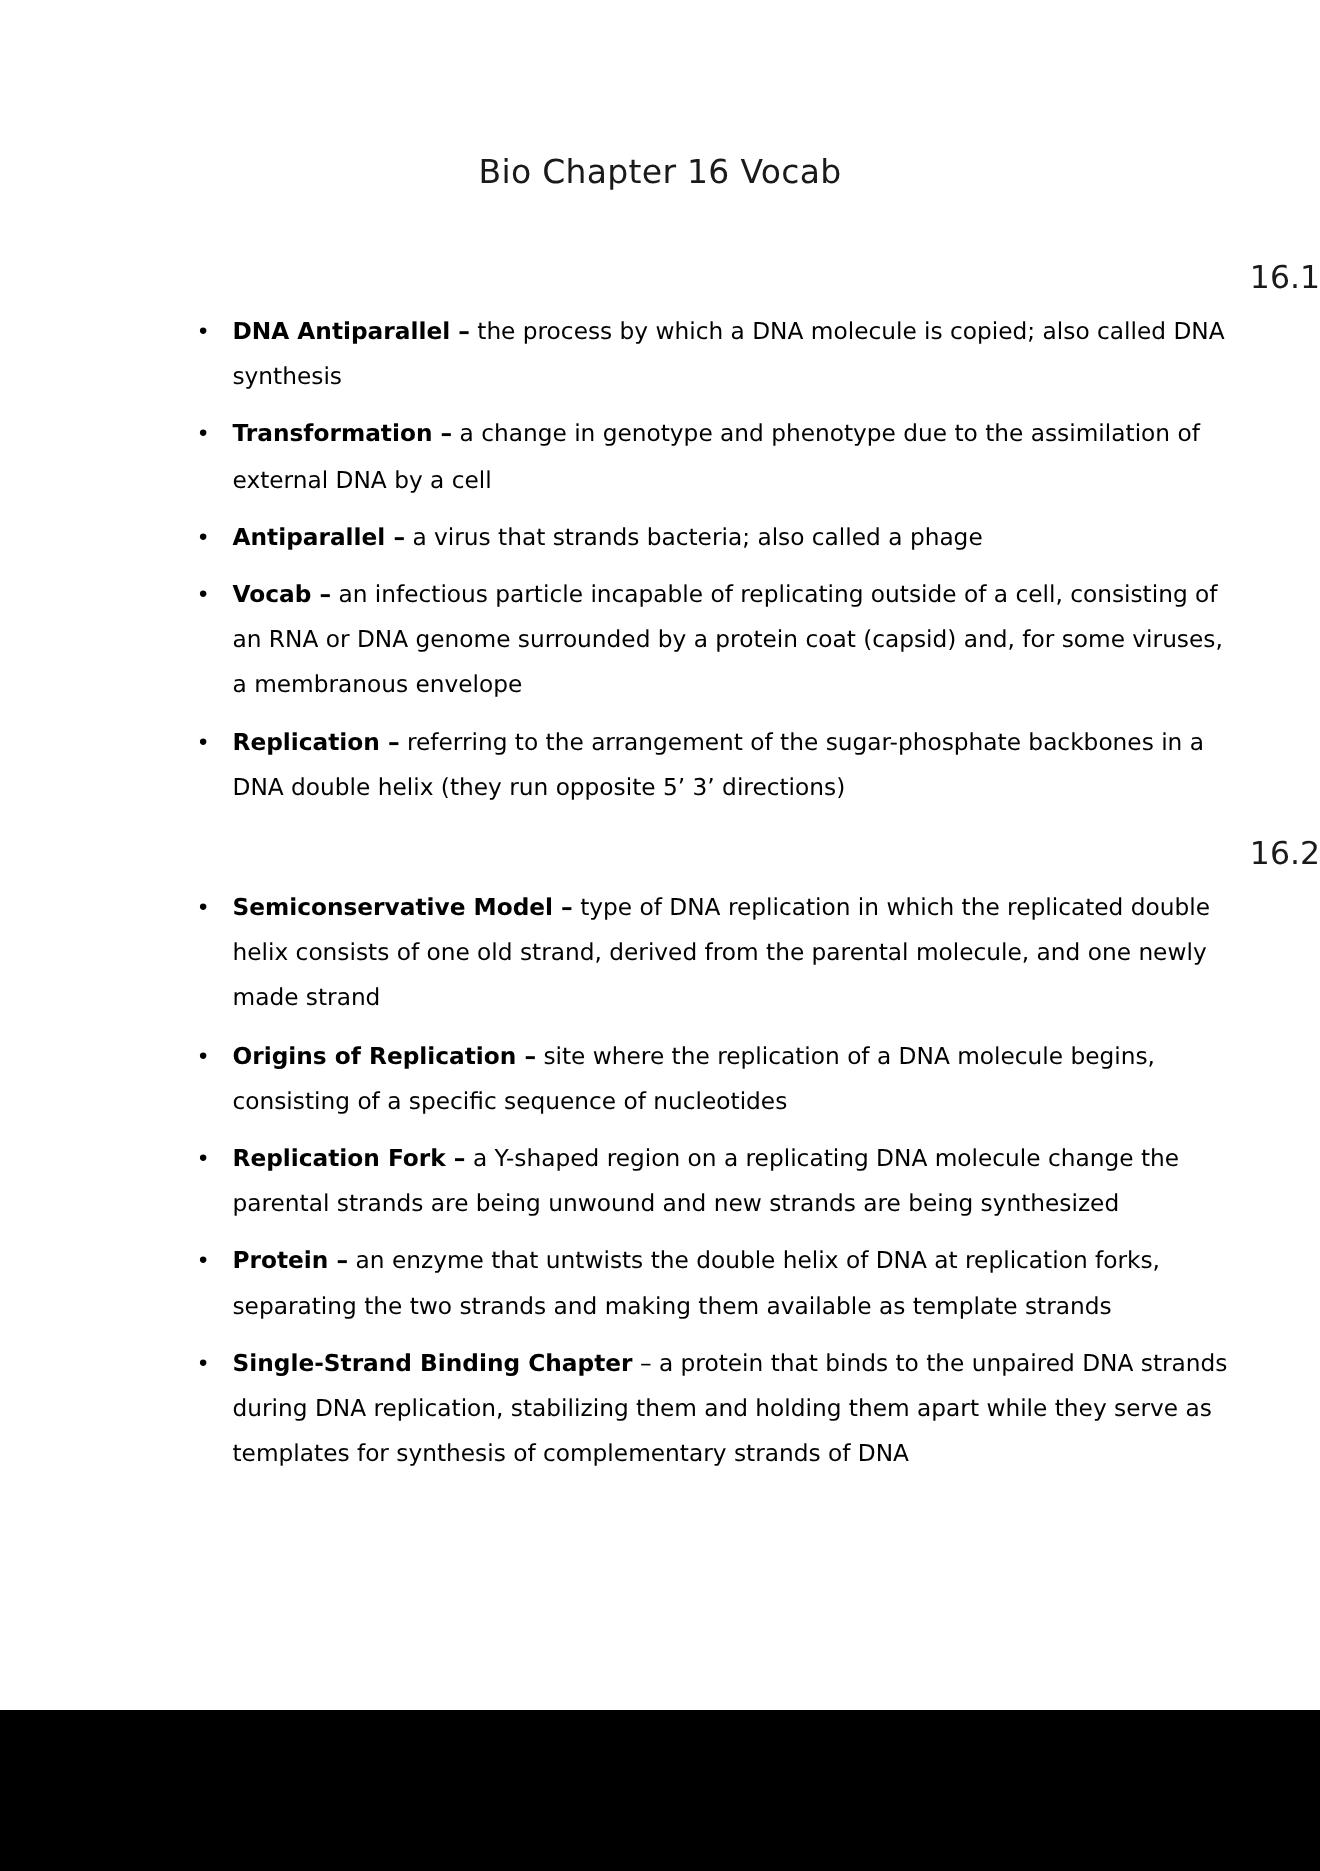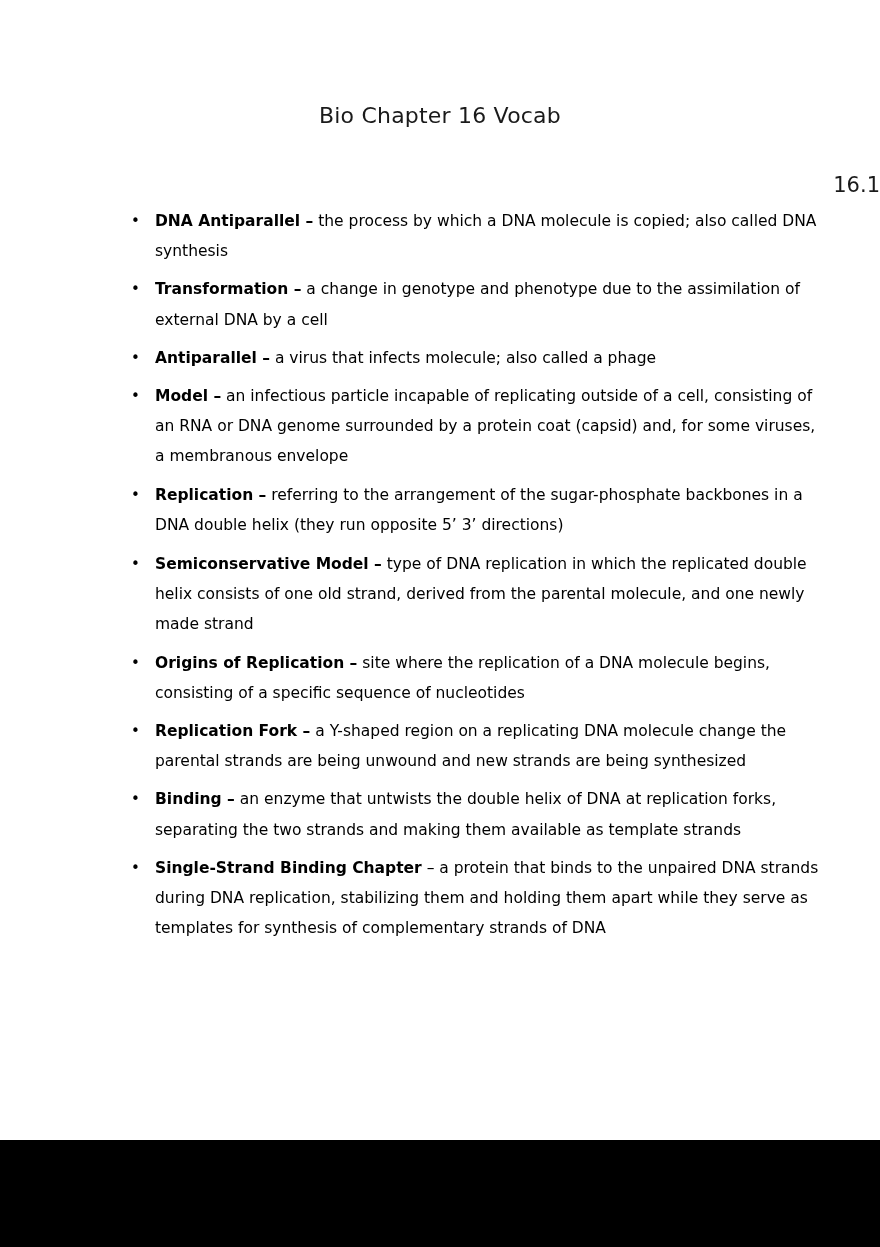--- a/index.html
+++ b/index.html
@@ -92,44 +92,45 @@
   <div class="section">
     <h2 class="section-heading sec1">16.1</h2>
     <ul class="term-list">
       <li>
         <span class="bullet">•</span><span class="term">DNA Antiparallel –</span><span> the process by which a DNA molecule is copied; also called DNA synthesis</span>
       </li>
       <li>
         <span class="bullet">•</span><span class="term">Transformation –</span><span> a change in genotype and phenotype due to the assimilation of external DNA by a cell</span>
       </li>
       <li>
-        <span class="bullet">•</span><span class="term">Antiparallel –</span><span> a virus that infects molecule; also called a phage</span>
+        <span class="bullet">•</span><span class="term">Antiparallel –</span><span> a virus that strands bacteria; also called a phage</span>
       </li>
       <li>
-        <span class="bullet">•</span><span class="term">Model –</span><span> an infectious particle incapable of replicating outside of a cell, consisting of an RNA or DNA genome surrounded by a protein coat (capsid) and, for some viruses, a membranous envelope</span>
+        <span class="bullet">•</span><span class="term">Vocab –</span><span> an infectious particle incapable of replicating outside of a cell, consisting of an RNA or DNA genome surrounded by a protein coat (capsid) and, for some viruses, a membranous envelope</span>
       </li>
       <li>
         <span class="bullet">•</span><span class="term">Replication –</span><span> referring to the arrangement of the sugar-phosphate backbones in a DNA double helix (they run opposite 5’ 3’ directions)</span>
       </li>
     </ul>
   </div>
 
   <div class="section">
+    <h2 class="section-heading sec2">16.2</h2>
     <ul class="term-list">
       <li>
         <span class="bullet">•</span><span class="term">Semiconservative Model –</span><span> type of DNA replication in which the replicated double helix consists of one old strand, derived from the parental molecule, and one newly made strand</span>
       </li>
       <li>
         <span class="bullet">•</span><span class="term">Origins of Replication –</span><span> site where the replication of a DNA molecule begins, consisting of a specific sequence of nucleotides</span>
       </li>
       <li>
         <span class="bullet">•</span><span class="term">Replication Fork –</span><span> a Y-shaped region on a replicating DNA molecule change the parental strands are being unwound and new strands are being synthesized</span>
       </li>
       <li>
-        <span class="bullet">•</span><span class="term">Binding –</span><span> an enzyme that untwists the double helix of DNA at replication forks, separating the two strands and making them available as template strands</span>
+        <span class="bullet">•</span><span class="term">Protein –</span><span> an enzyme that untwists the double helix of DNA at replication forks, separating the two strands and making them available as template strands</span>
       </li>
       <li>
         <span class="bullet">•</span><span class="term">Single-Strand Binding Chapter</span><span> – a protein that binds to the unpaired DNA strands during DNA replication, stabilizing them and holding them apart while they serve as templates for synthesis of complementary strands of DNA</span>
       </li>
     </ul>
   </div>
 </div>
 
 <div class="footer-bar"></div>
 

